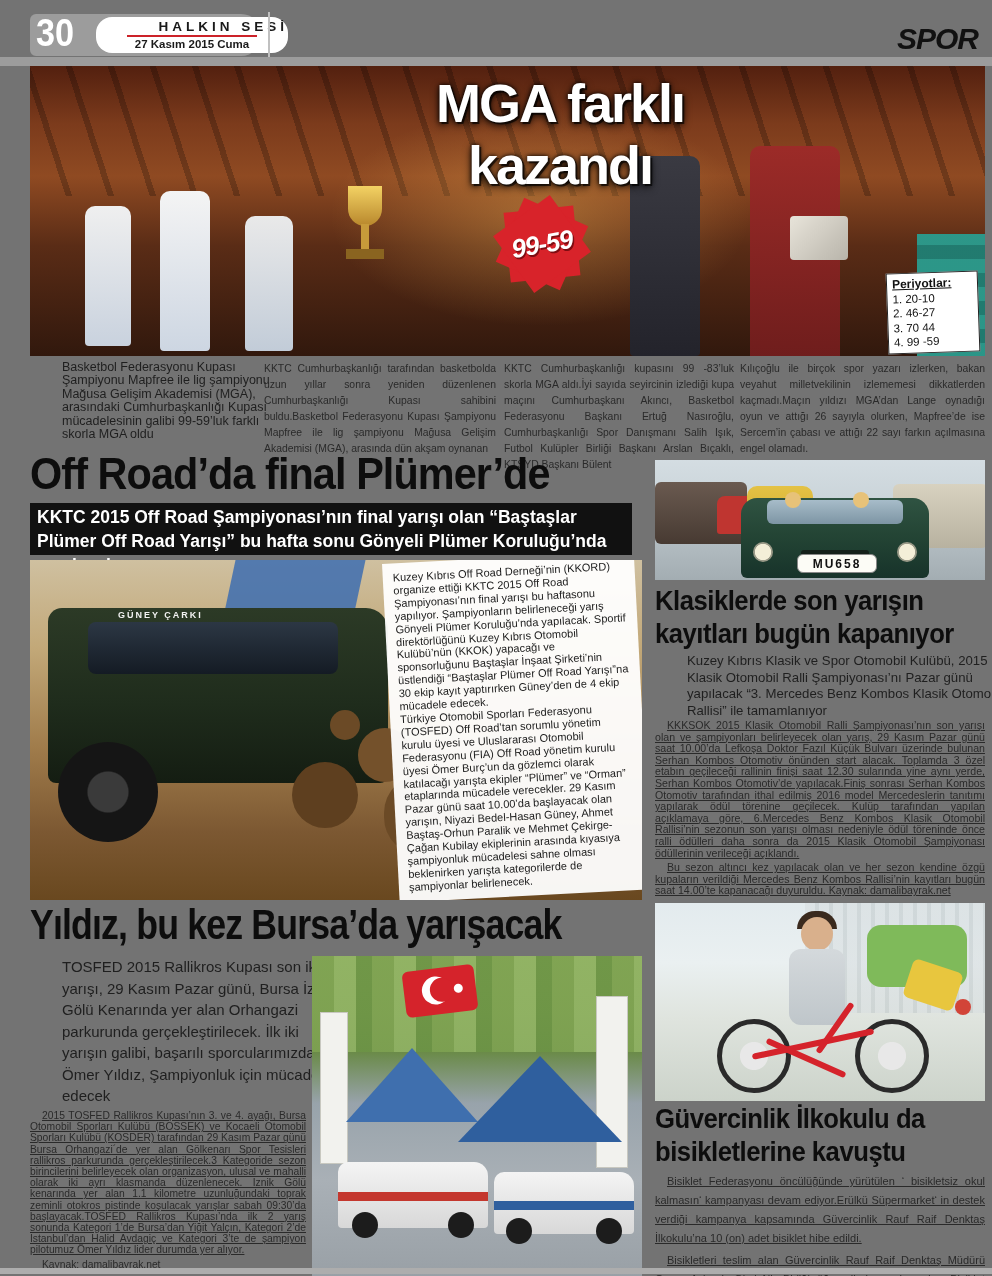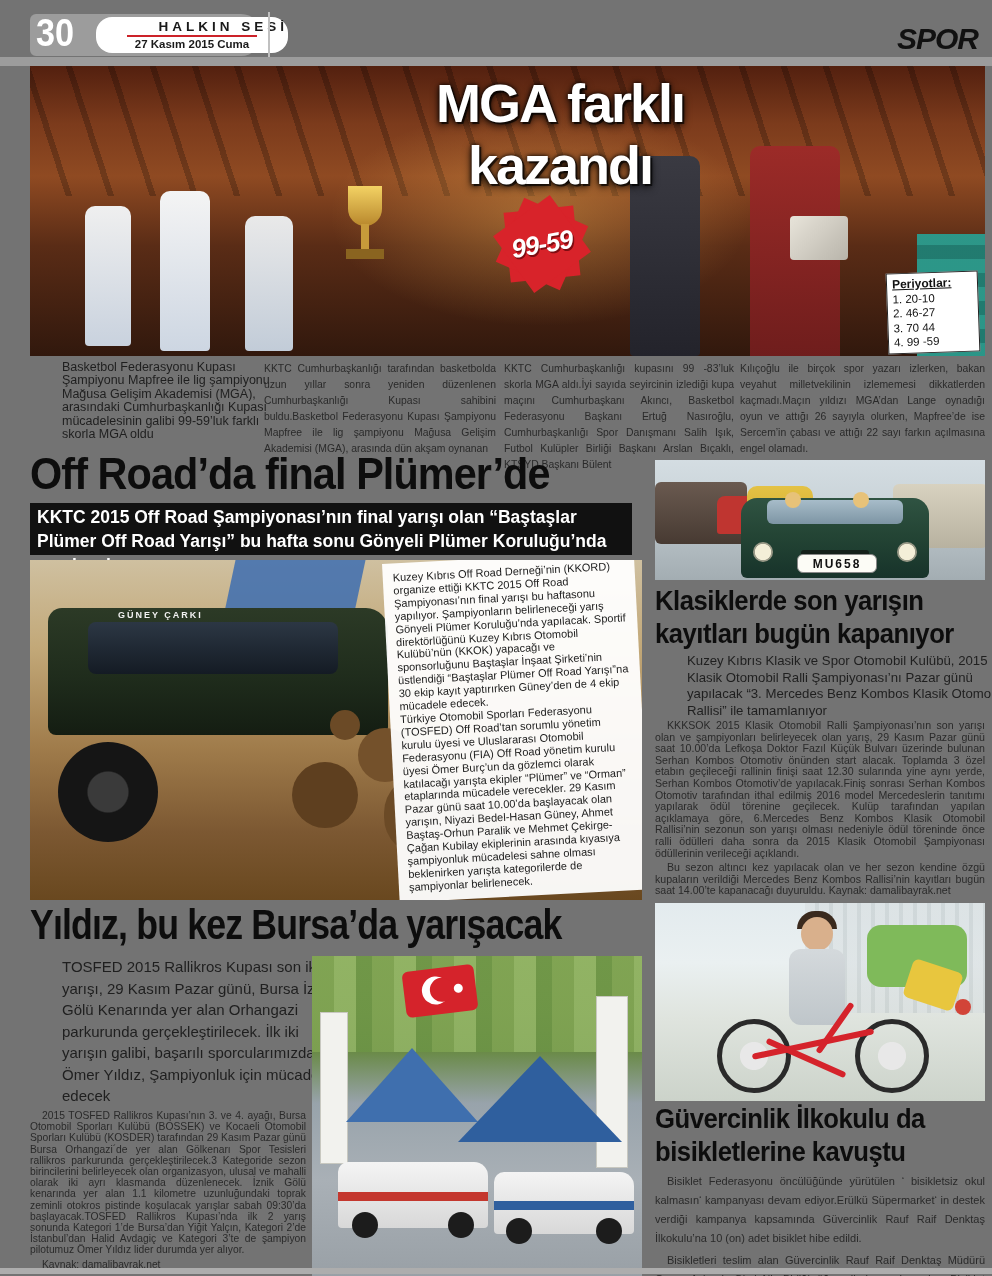--- a/index.html
+++ b/index.html
@@ -20,21 +20,21 @@
         font-style:italic;color:#111;letter-spacing:-1px;}
   .header-bar{position:absolute;left:0;top:57px;width:992px;height:9px;background:#9c9c9c;}
   .bottom-bar{position:absolute;left:0;top:1268px;width:992px;height:6px;background:#adadad;}
 
   
   .headline-xl{position:absolute;font-weight:800;color:#0d0d0d;white-space:nowrap;
         transform-origin:left center;letter-spacing:-1px;}
   .headline-md{position:absolute;font-weight:800;color:#0d0d0d;letter-spacing:-0.5px;}
   .lead-text{position:absolute;font-weight:400;color:#1f1f1f;margin-left:32px;}
   .body-text{position:absolute;text-align:justify;color:#2a2a2a;}
-  .body-text p{margin:0 0 3px 0;text-indent:12px;}
+  .body-text p{margin:0 0 3px 0;text-indent:12px;text-decoration:underline;}
 
   
   .bb-photo{position:absolute;left:30px;top:66px;width:955px;height:290px;overflow:hidden;
         background:linear-gradient(180deg,#53200f 0%,#7c3b1c 20%,#8f4a22 38%,#5a2c16 62%,#31180d 100%);}
   .bb-roof{position:absolute;left:0;top:0;width:100%;height:130px;opacity:.5;
         background:repeating-linear-gradient(72deg,transparent 0 34px,rgba(0,0,0,.45) 34px 40px);}
   .bb-glow{position:absolute;left:300px;top:40px;width:420px;height:220px;border-radius:50%;
         background:radial-gradient(closest-side,rgba(255,190,90,.35),rgba(0,0,0,0));}
   .bb-fig{position:absolute;border-radius:10px 10px 4px 4px;}
   .bb-seats{position:absolute;right:0;top:168px;width:68px;height:165px;
@@ -61,21 +61,21 @@
   .bb-col4{left:740px;top:361px;width:245px;}
 
   
   .or-headline{left:30px;top:448px;font-size:45px;transform:scaleX(.92);}
   .or-subhead{position:absolute;left:30px;top:503px;width:602px;height:52px;background:#111;
         color:#fff;font-weight:700;font-size:17.5px;line-height:24px;padding:2px 7px;box-sizing:border-box;}
   .or-photo{position:absolute;left:30px;top:560px;width:612px;height:340px;overflow:hidden;
         background:linear-gradient(180deg,#cfc0a0 0%,#c2a878 26%,#a07c4b 55%,#7c5832 80%,#69481f 100%);}
   .or-banner{position:absolute;left:200px;top:0;width:130px;height:52px;background:#3d6db0;
         transform:skewX(-12deg);opacity:.85;}
-  .or-truck{position:absolute;left:18px;top:48px;width:340px;height:127px;border-radius:14px 22px 8px 8px;
+  .or-truck{position:absolute;left:18px;top:48px;width:340px;height:175px;border-radius:14px 22px 8px 8px;
         background:linear-gradient(180deg,#2c3a26 0%,#1f2c1c 55%,#141d12 100%);}
   .or-window{position:absolute;left:40px;top:14px;width:250px;height:52px;border-radius:8px;
         background:linear-gradient(180deg,#2c3744,#141b24);}
   .or-vehicle-text{position:absolute;left:70px;top:2px;width:200px;color:#f2f2f2;font-size:9px;
         font-weight:700;letter-spacing:2px;}
   .or-wheel{position:absolute;left:28px;top:182px;width:100px;height:100px;border-radius:50%;
         background:radial-gradient(circle at 50% 50%,#3a3a3a 0 28%,#151515 30% 100%);}
   .or-mud{position:absolute;left:300px;top:150px;width:30px;height:30px;border-radius:50%;background:#6b4a26;
         box-shadow:40px 30px 0 12px #74512b,-20px 70px 0 18px #5e3f1f,80px 90px 0 26px #6b4a26,
                    150px 40px 0 8px #7c5832,120px 130px 0 30px #5a3c1d;}

